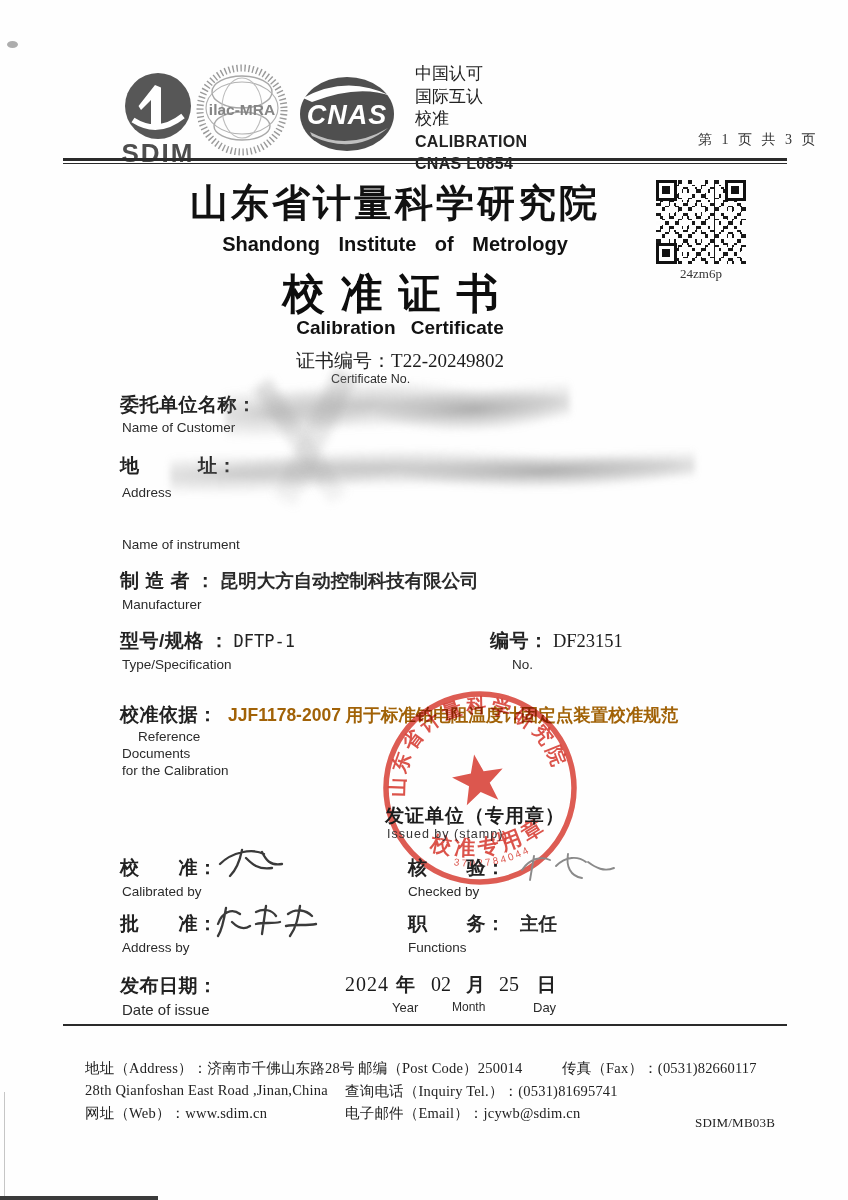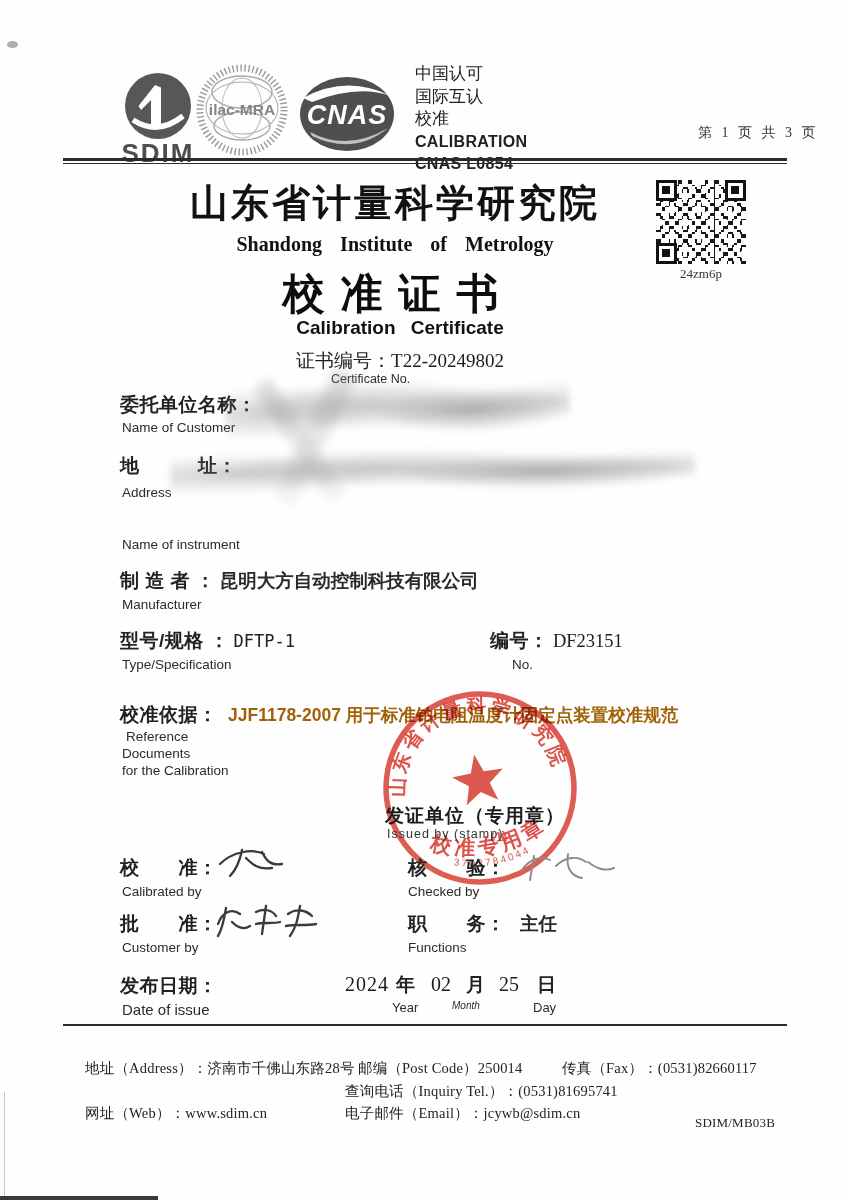--- a/index.html
+++ b/index.html
@@ -12,21 +12,21 @@
   .cnlabel{font-size:19px;font-weight:600;letter-spacing:.5px;color:#222;}
   .enlabel{font-size:13.5px;color:#2b2b2b;}
   .value-cn{font-size:18.5px;font-weight:600;color:#2a2a2a;}
   
   .accr{font-size:17px;line-height:22.5px;color:#222;}
   .accr .b{font-weight:700;font-size:16px;letter-spacing:.3px;}
   .pagenum{font-family:"Liberation Serif",serif;font-size:14px;letter-spacing:3px;color:#333;}
   .rule{background:#2a2a2a;}
   
   .inst-cn{font-family:"Liberation Serif",serif;font-weight:700;font-size:38px;letter-spacing:3px;text-align:center;color:#111;}
-  .inst-en{font-weight:700;font-size:20px;word-spacing:13px;text-align:center;color:#111;font-family:Liberation Serif, serif;}
+  .inst-en{font-weight:700;font-size:20px;word-spacing:13px;text-align:center;color:#111;}
   .cert-cn{font-family:"Liberation Serif",serif;font-weight:800;font-size:42px;letter-spacing:16px;text-align:center;color:#0d0d0d;}
   .cert-en{font-weight:700;font-size:19px;word-spacing:10px;text-align:center;color:#111;}
   .certno{font-family:"Liberation Serif",serif;font-size:19px;text-align:center;color:#1c1c1c;}
   
   .qr{background-image:repeating-conic-gradient(#141414 0% 25%, #fff 25% 50%),
                         repeating-conic-gradient(#181818 0% 25%, #fdfdfd 25% 50%);
       background-size:9px 9px,13px 13px;background-blend-mode:lighten;}
   .finder{position:absolute;width:21px;height:21px;border:3.5px solid #111;background:#fff;box-sizing:border-box;}
   .finder::after{content:"";position:absolute;left:3px;top:3px;width:8px;height:8px;background:#111;}
   .qrcap{font-family:"Liberation Serif",serif;font-size:13px;text-align:center;color:#333;}
@@ -79,21 +79,21 @@
   </svg>
 
   <div class="abs accr" style="left:415px;top:63px;">
     <div>中国认可</div>
     <div>国际互认</div>
     <div>校准</div>
     <div class="b">CALIBRATION</div>
     <div class="b">CNAS L0854</div>
   </div>
 
-  <div class="abs pagenum" style="left:698px;top:124px;">第 1 页 共 3 页</div>
+  <div class="abs pagenum" style="left:698px;top:131px;">第 1 页 共 3 页</div>
 
   <div class="abs rule" style="left:63px;top:158px;width:724px;height:3px;"></div>
   <div class="abs rule" style="left:63px;top:163px;width:724px;height:1px;"></div>
 
   <div class="abs inst-cn" style="left:140px;width:510px;top:178px;">山东省计量科学研究院</div>
 
   <div class="abs qr" style="left:656px;top:180px;width:90px;height:84px;">
     <div class="finder" style="left:0;top:0;"></div>
     <div class="finder" style="right:0;top:0;"></div>
     <div class="finder" style="left:0;bottom:0;"></div>
@@ -135,21 +135,21 @@
   </div>
   <div class="abs enlabel" style="left:122px;top:657px;">Type/Specification</div>
   <div class="abs" style="left:490px;top:628px;">
     <span class="cnlabel">编号：</span>
     <span class="serif" style="font-size:18.5px;color:#1c1c1c;">DF23151</span>
   </div>
   <div class="abs enlabel" style="left:512px;top:657px;">No.</div>
 
   <div class="abs cnlabel" style="left:120px;top:702px;">校准依据：</div>
   <div class="abs" style="left:228px;top:703px;width:520px;font-size:17.5px;font-weight:600;color:#a16207;">JJF1178-2007 用于标准铂电阻温度计固定点装置校准规范</div>
-  <div class="abs enlabel" style="left:126px;top:729px;">Reference</div>
+  <div class="abs enlabel" style="left:138px;top:729px;">Reference</div>
   <div class="abs enlabel" style="left:122px;top:746px;">Documents</div>
   <div class="abs enlabel" style="left:122px;top:763px;">for the Calibration</div>
 
   <svg class="abs stamp" style="left:366px;top:674px;" width="228" height="228" viewBox="0 0 228 228">
     <circle cx="114" cy="114" r="94" fill="none" stroke="#d6342a" stroke-width="5.5" opacity=".88"></circle>
     <path d="M114,80 L120.5,98.1 L139.7,98.7 L124.5,110.4 L130,128.8 L114,118 L98,128.8 L103.5,110.4 L88.3,98.7 L107.5,98.1 Z" fill="#d6342a" opacity=".9"></path>
     <defs>
       <path id="arcTop" d="M 114,114 m -76,0 a 76,76 0 1 1 152,0" fill="none"></path>
       <path id="arcInner" d="M 44,160 Q 114,200 184,160" fill="none"></path>
       <path id="arcDigits" d="M 52,176 Q 114,208 176,176" fill="none"></path>
@@ -178,44 +178,45 @@
   <div class="abs cnlabel pre" style="left:408px;top:855px;">核　　验：</div>
   <svg class="abs sig light" style="left:516px;top:846px;" width="104" height="42" viewBox="0 0 104 42">
     <path d="M6,24 C14,12 26,10 34,14 M18,10 L14,34 M40,20 C50,10 62,10 70,16 M52,8 C50,20 54,30 66,32 M72,16 C80,22 88,26 98,22"></path>
   </svg>
   <div class="abs enlabel" style="left:408px;top:884px;">Checked by</div>
 
   <div class="abs cnlabel pre" style="left:120px;top:911px;">批　　准：</div>
   <svg class="abs sig" style="left:212px;top:898px;" width="112" height="44" viewBox="0 0 112 44">
     <path d="M6,26 C10,14 20,10 28,16 M14,10 C12,22 10,32 6,38 M20,24 C26,30 32,32 38,28 M44,14 C52,10 60,12 64,18 M54,8 L50,36 M44,26 C52,24 60,26 68,24 M76,16 C84,10 94,12 100,18 M88,8 C86,20 84,30 78,38 M74,28 C84,26 94,28 104,26"></path>
   </svg>
-  <div class="abs enlabel" style="left:122px;top:940px;">Customer by</div>
+  <div class="abs enlabel" style="left:122px;top:940px;">Address by</div>
 
   <div class="abs" style="left:408px;top:911px;">
     <span class="cnlabel pre">职　　务：</span>
     <span class="value-cn" style="margin-left:10px;">主任</span>
   </div>
   <div class="abs enlabel" style="left:408px;top:940px;">Functions</div>
 
   <div class="abs cnlabel" style="left:120px;top:973px;">发布日期：</div>
   <div class="abs enlabel" style="left:122px;top:1001px;font-size:15px;">Date of issue</div>
 
   <span class="abs serif" style="left:333px;top:973px;font-size:20px;letter-spacing:1px;margin-left:12px;">2024</span>
   <span class="abs cnlabel" style="left:396px;top:972px;">年</span>
   <span class="abs serif" style="left:431px;top:973px;font-size:20px;">02</span>
   <span class="abs cnlabel" style="left:466px;top:972px;">月</span>
   <span class="abs serif" style="left:499px;top:973px;font-size:20px;">25</span>
   <span class="abs cnlabel" style="left:537px;top:972px;">日</span>
   <span class="abs enlabel" style="left:392px;top:1000px;font-size:13px;">Year</span>
-  <span class="abs enlabel" style="left:452px;top:1000px;font-size:10px;font-style:italic;">Month</span>
+  <span class="abs enlabel" style="left:452px;top:1000px;font-size:12px;">Month</span>
   <span class="abs enlabel" style="left:533px;top:1000px;font-size:13px;">Day</span>
 
   <div class="abs rule" style="left:63px;top:1024px;width:724px;height:2px;"></div>
 
   <div class="abs foot" style="left:85px;top:1059px;">地址（Address）：济南市千佛山东路28号</div>
   <div class="abs foot" style="left:358px;top:1059px;">邮编（Post Code）250014</div>
   <div class="abs foot" style="left:562px;top:1059px;">传真（Fax）：(0531)82660117</div>
+  <div class="abs foot" style="left:85px;top:1082px;">28th Qianfoshan East Road ,Jinan,China</div>
   <div class="abs foot" style="left:345px;top:1082px;">查询电话（Inquiry Tel.）：(0531)81695741</div>
   <div class="abs foot" style="left:85px;top:1104px;">网址（Web）：www.sdim.cn</div>
   <div class="abs foot" style="left:345px;top:1104px;">电子邮件（Email）：jcywb@sdim.cn</div>
   <div class="abs foot" style="left:695px;top:1115px;font-size:13px;">SDIM/MB03B</div>
 
 </div>
 
 </body></html>

